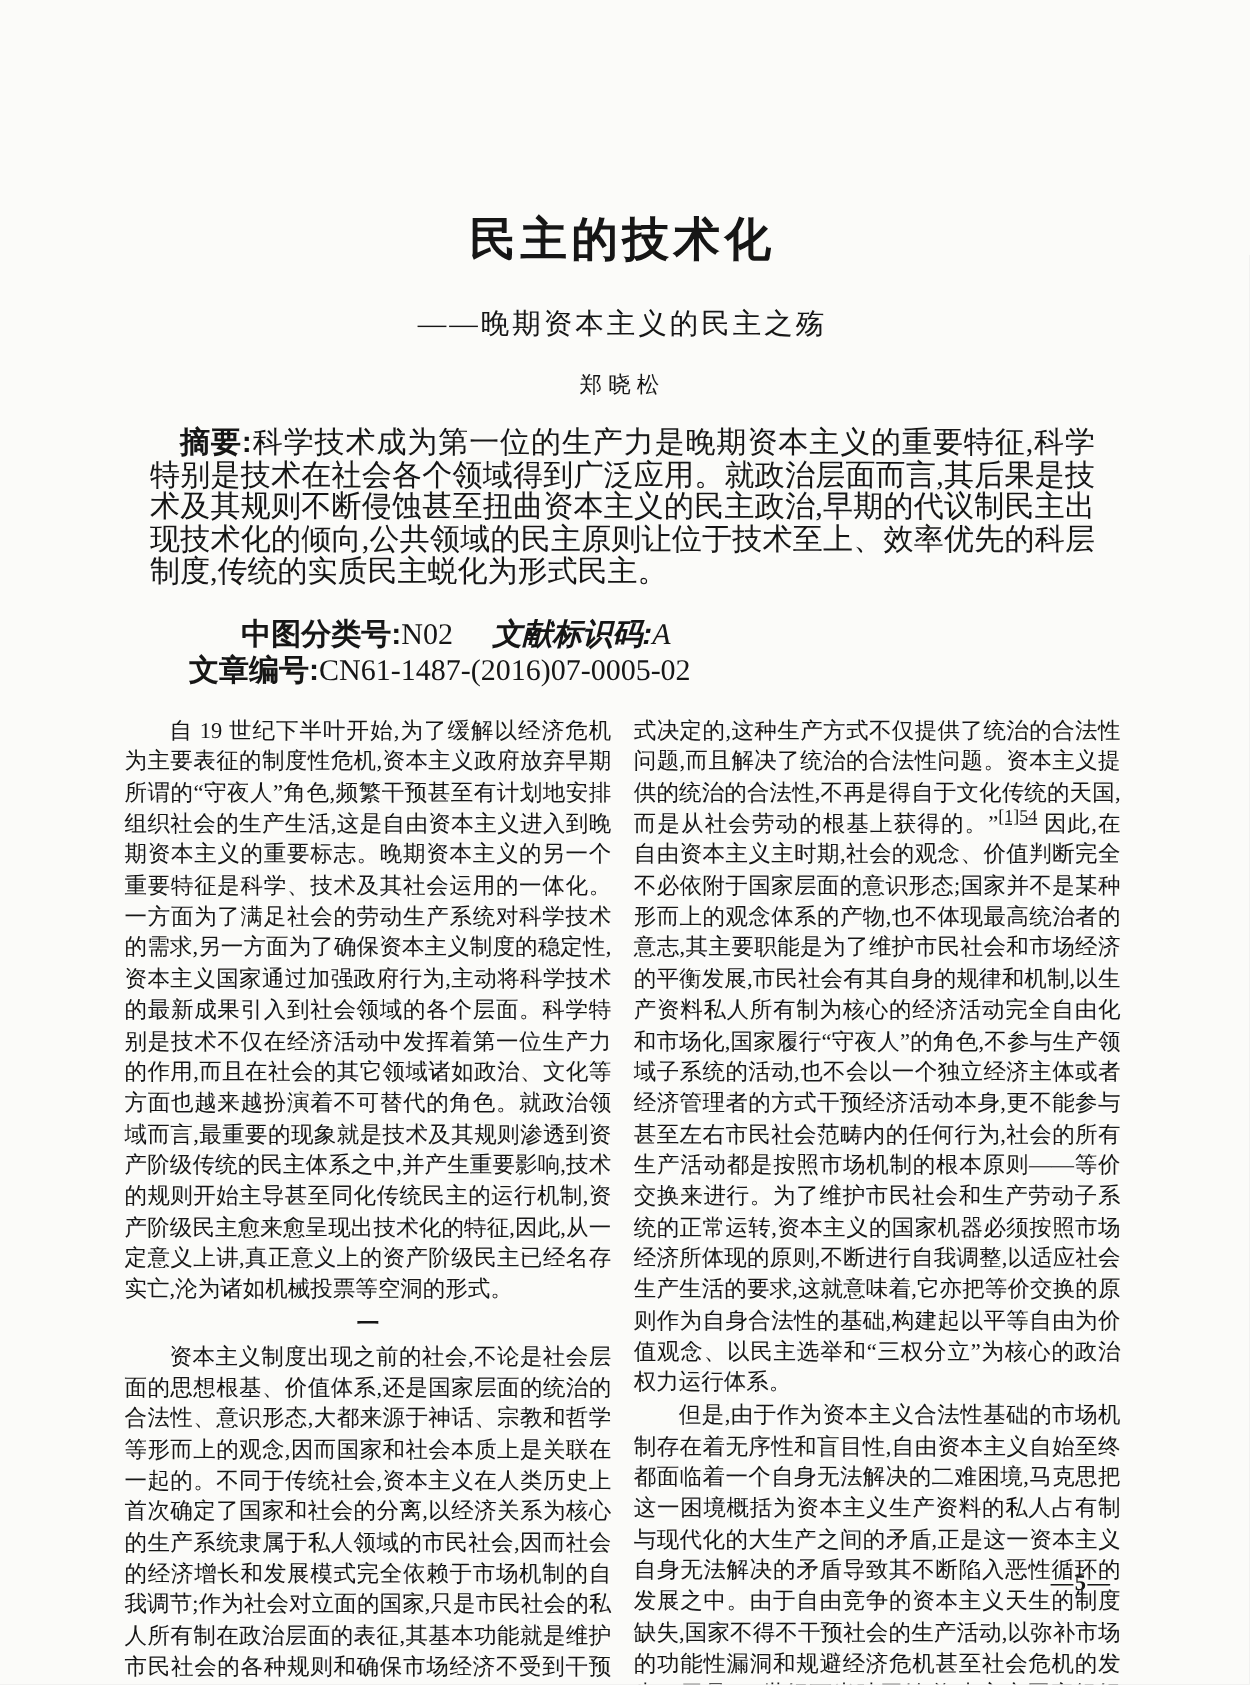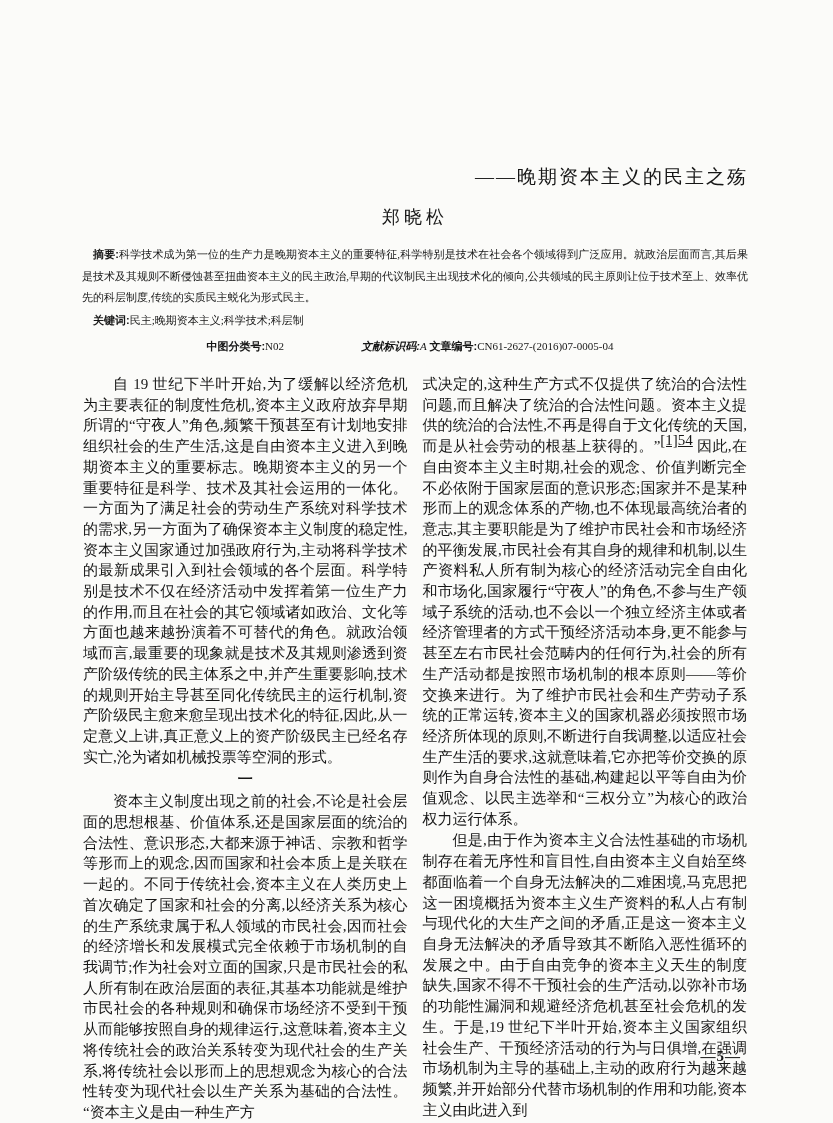--- a/index.html
+++ b/index.html
@@ -23,38 +23,38 @@
     margin: 0;
     text-align: center;
     font-size: 31px;
     font-weight: 700;
     letter-spacing: 3px;
     line-height: 40px;
     font-family: "Liberation Serif", "DejaVu Serif", serif;
   }
   .subtitle {
     margin-top: 24px;
-    text-align: right;
+    text-align: center;
     font-size: 19px;
     letter-spacing: 2px;
     line-height: 26px;
   }
   .author {
     margin-top: 17px;
     text-align: center;
-    font-size: 18px;
+    font-size: 15px;
     letter-spacing: 4px;
     line-height: 20px;
   }
   .meta {
     margin-top: 17px;
   }
   .meta p {
-    margin: 0;
-    font-size: 11px;
+    margin: 18px;
+    font-size: 20px;
     line-height: 21.5px;
     text-align: justify;
   }
   .abstract { text-indent: 1em; }
   .keywords { text-indent: 1em; margin-top: 1px !important; }
   .classification {
     margin-top: 3px !important;
     padding-left: 26px;
     line-height: 24px !important;
     text-align: left !important;
@@ -84,53 +84,53 @@
   }
   .para.no-indent { text-indent: 0; }
   .section-marker {
     text-align: center;
     font-weight: 700;
     font-size: 15px;
     line-height: 22px;
     margin: 1px 0;
   }
   .ref {
-    font-size: 15px;
+    font-size: 12px;
     line-height: 0;
     vertical-align: super;
     text-decoration: underline;
   }
   .page-number {
     position: absolute;
     right: 92px;
     bottom: 58px;
     font-size: 15px;
     font-weight: 700;
     letter-spacing: 1px;
   }
 </style>
 </head>
 <body>
 
 <div class="page">
 
+  <h1 class="title">民主的技术化</h1>
 
   <div class="subtitle">——晚期资本主义的民主之殇</div>
 
   <div class="author">郑晓松</div>
 
   <div class="meta">
     <p class="abstract"><span class="label">摘要:</span><span>科学技术成为第一位的生产力是晚期资本主义的重要特征,科学特别是技术在社会各个领域得到广泛应用。就政治层面而言,其后果是技术及其规则不断侵蚀甚至扭曲资本主义的民主政治,早期的代议制民主出现技术化的倾向,公共领域的民主原则让位于技术至上、效率优先的科层制度,传统的实质民主蜕化为形式民主。</span></p>
 
-    <p class="keywords"><span class="label">关键词:</span><span>民主;晚期资本主义;科学技术;科层制</span></p>
 
     <p class="classification">
       <span class="seg seg-1"><span class="label">中图分类号:</span><span>N02</span></span>
       <span class="seg seg-2"><span class="label">文献标识码:</span><span>A</span></span>
-      <span class="seg"><span class="label">文章编号:</span><span>CN61-2627-(2016)07-0005-04</span></span>
+      <span class="seg"><span class="label">文章编号:</span><span>CN61-1487-(2016)07-0005-02</span></span>
     </p>
   </div>
 
   <div class="columns">
 
     <div class="col">
       <p class="para">自 19 世纪下半叶开始,为了缓解以经济危机为主要表征的制度性危机,资本主义政府放弃早期所谓的“守夜人”角色,频繁干预甚至有计划地安排组织社会的生产生活,这是自由资本主义进入到晚期资本主义的重要标志。晚期资本主义的另一个重要特征是科学、技术及其社会运用的一体化。一方面为了满足社会的劳动生产系统对科学技术的需求,另一方面为了确保资本主义制度的稳定性,资本主义国家通过加强政府行为,主动将科学技术的最新成果引入到社会领域的各个层面。科学特别是技术不仅在经济活动中发挥着第一位生产力的作用,而且在社会的其它领域诸如政治、文化等方面也越来越扮演着不可替代的角色。就政治领域而言,最重要的现象就是技术及其规则渗透到资产阶级传统的民主体系之中,并产生重要影响,技术的规则开始主导甚至同化传统民主的运行机制,资产阶级民主愈来愈呈现出技术化的特征,因此,从一定意义上讲,真正意义上的资产阶级民主已经名存实亡,沦为诸如机械投票等空洞的形式。</p>
       <div class="section-marker">一</div>
       <p class="para">资本主义制度出现之前的社会,不论是社会层面的思想根基、价值体系,还是国家层面的统治的合法性、意识形态,大都来源于神话、宗教和哲学等形而上的观念,因而国家和社会本质上是关联在一起的。不同于传统社会,资本主义在人类历史上首次确定了国家和社会的分离,以经济关系为核心的生产系统隶属于私人领域的市民社会,因而社会的经济增长和发展模式完全依赖于市场机制的自我调节;作为社会对立面的国家,只是市民社会的私人所有制在政治层面的表征,其基本功能就是维护市民社会的各种规则和确保市场经济不受到干预从而能够按照自身的规律运行,这意味着,资本主义将传统社会的政治关系转变为现代社会的生产关系,将传统社会以形而上的思想观念为核心的合法性转变为现代社会以生产关系为基础的合法性。“资本主义是由一种生产方</p>
     </div>

